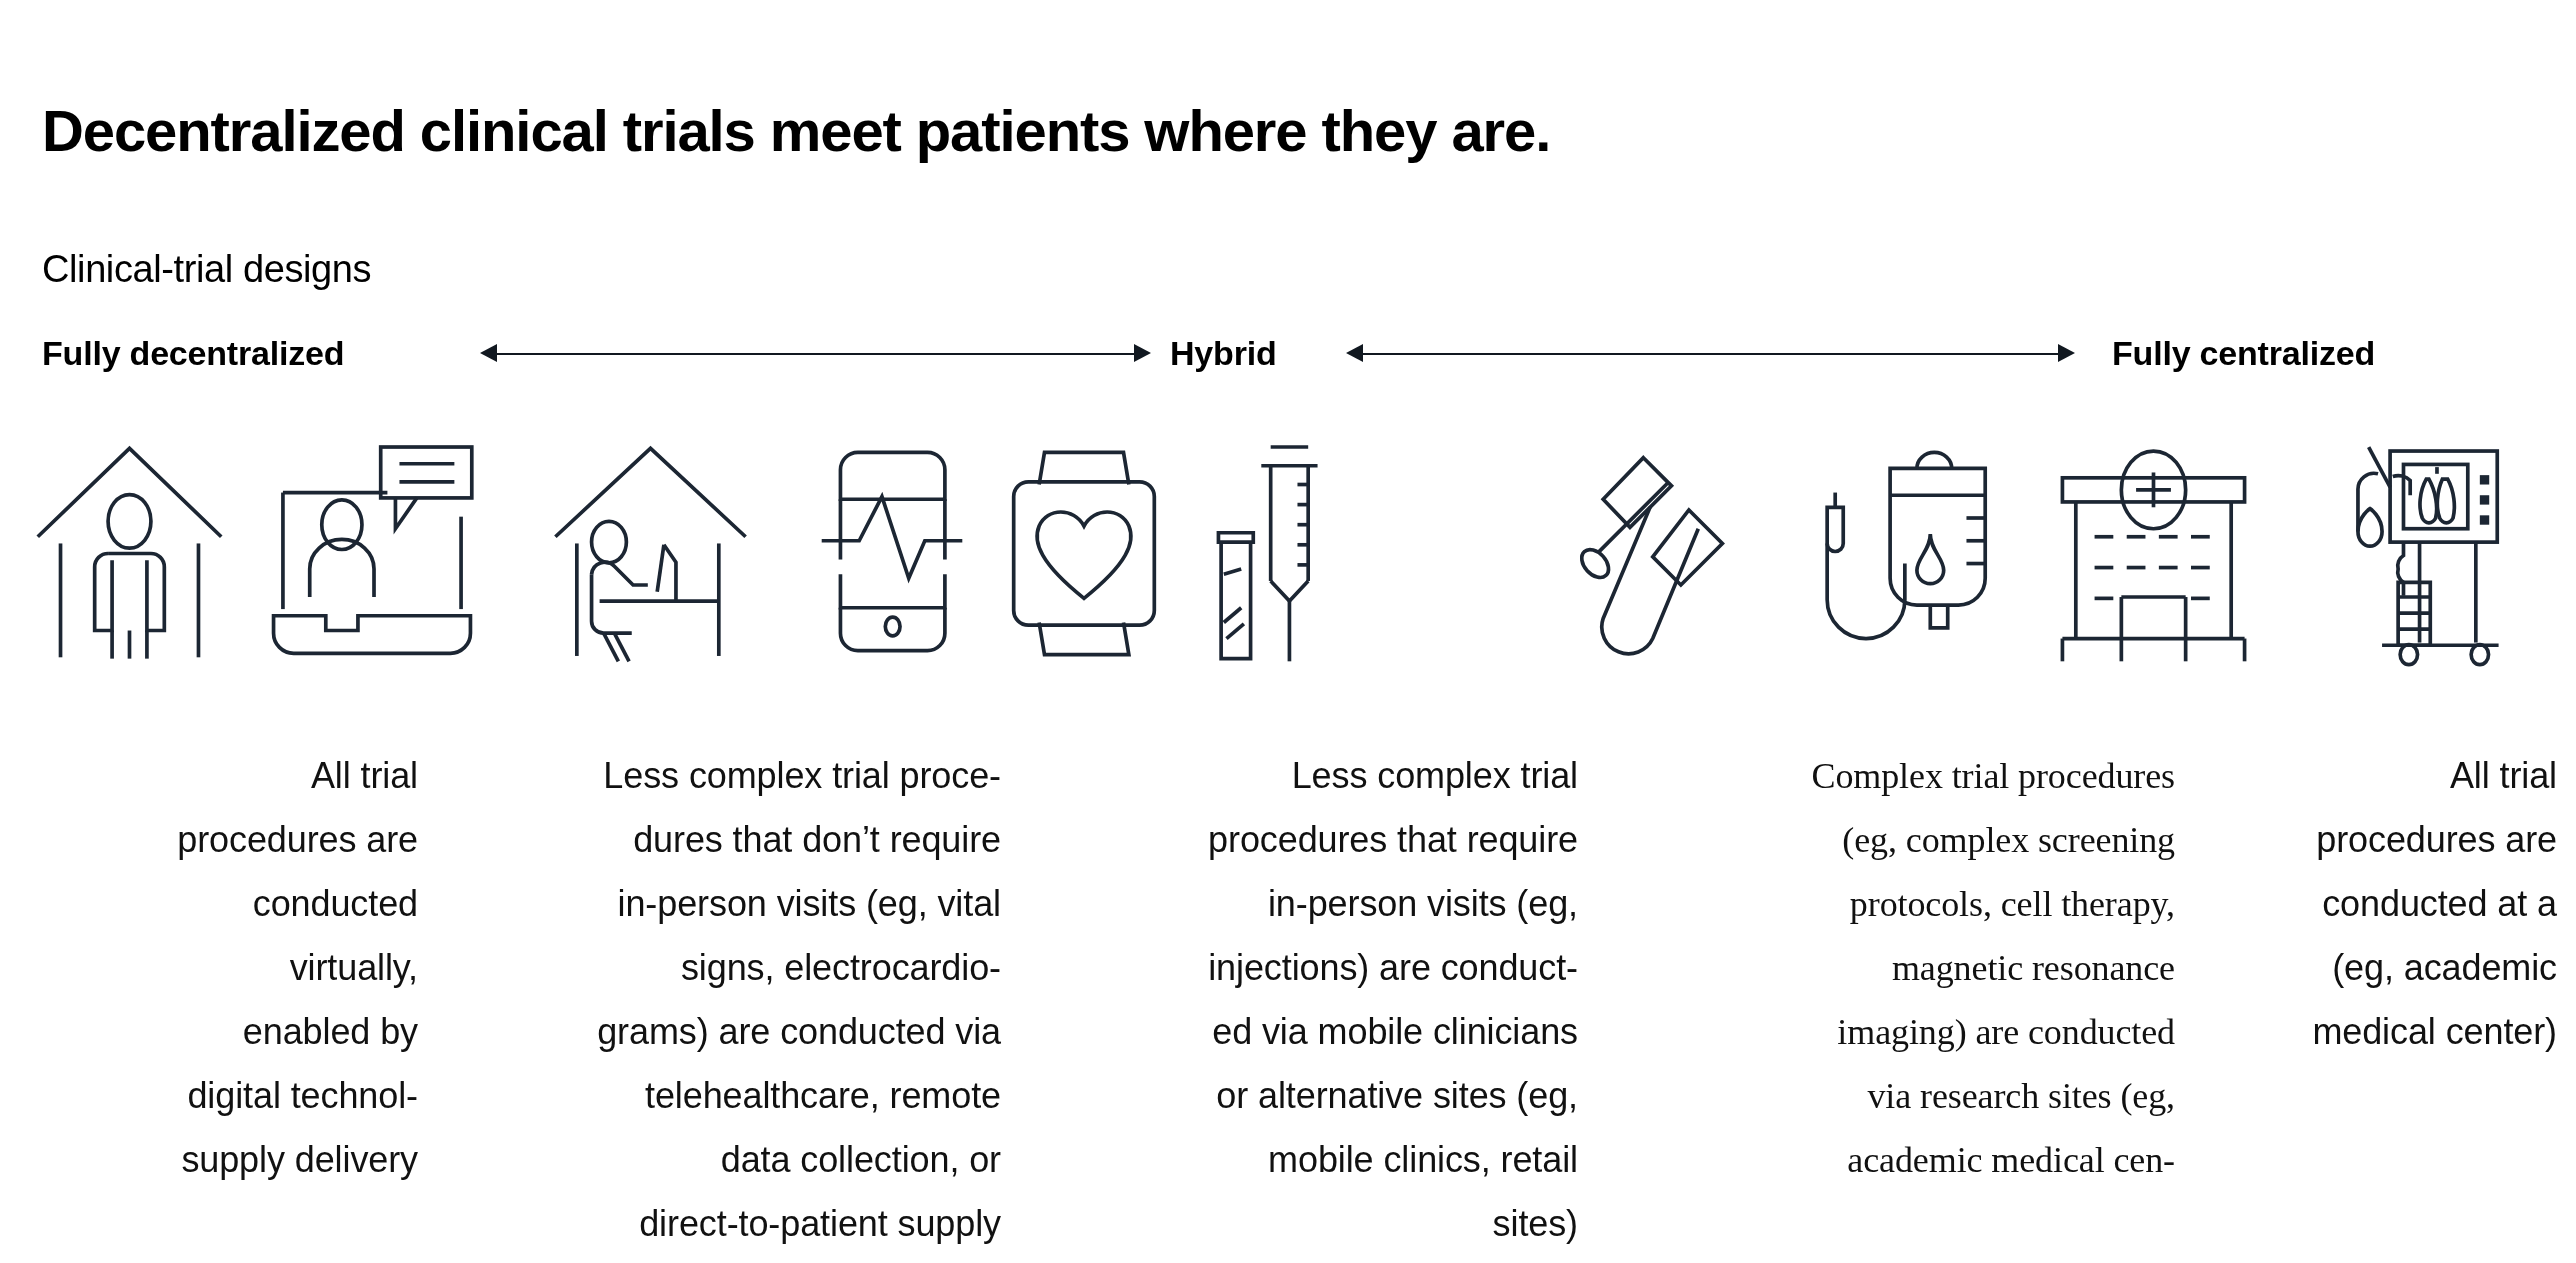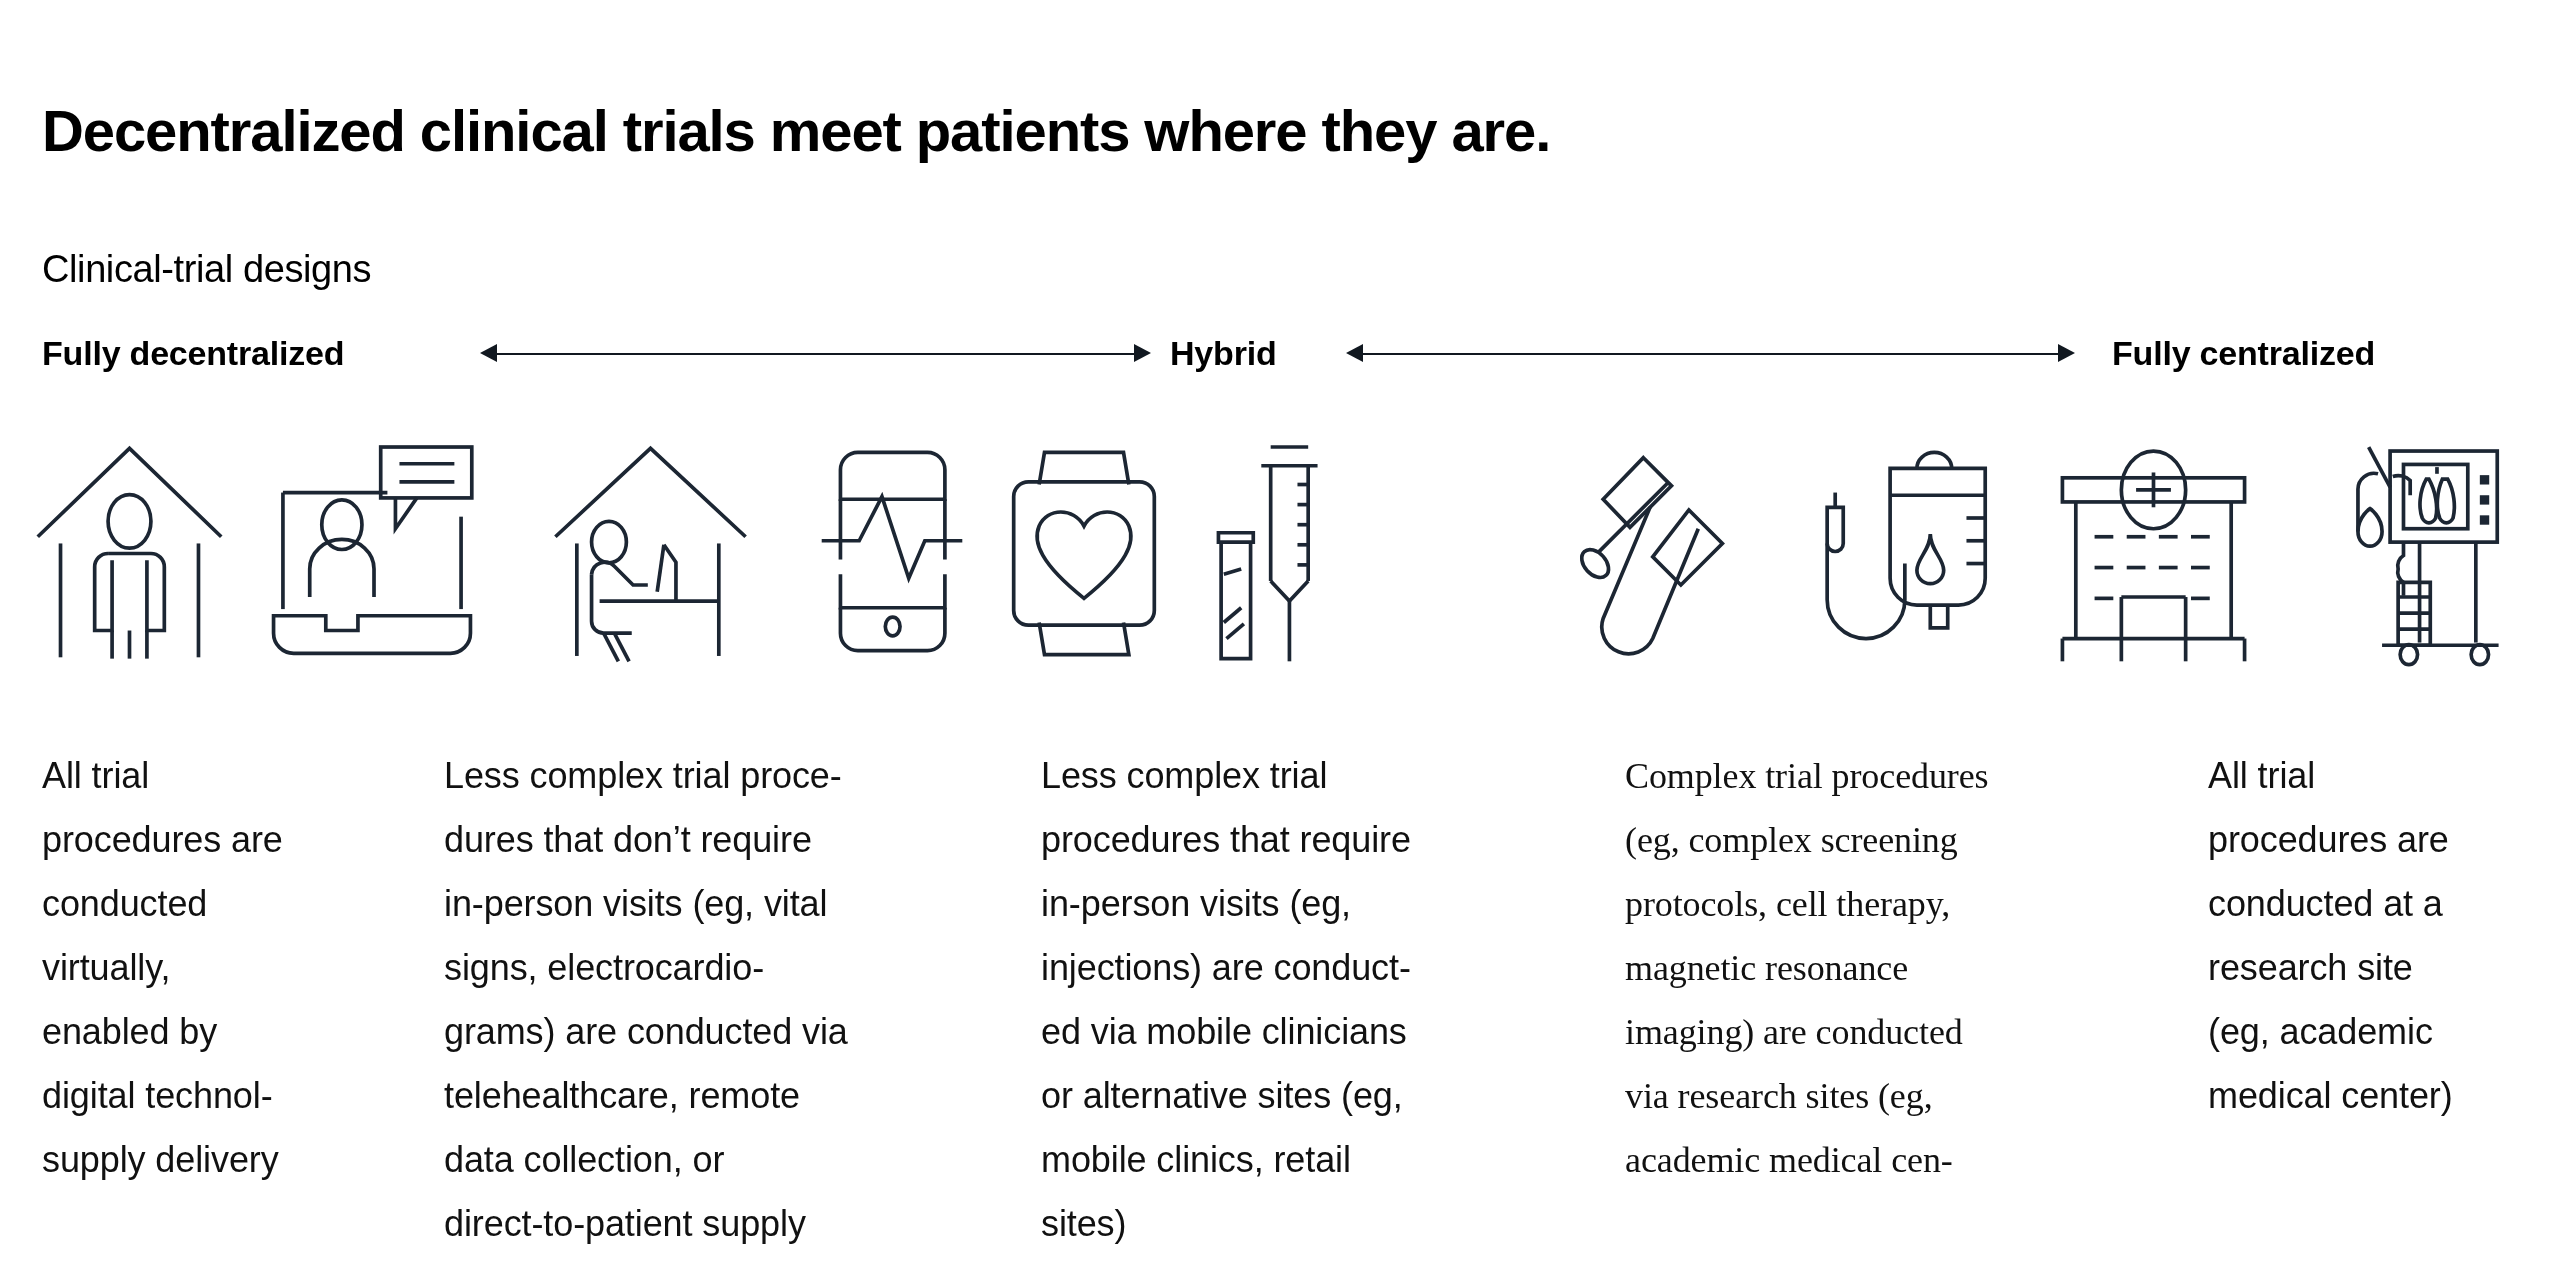--- a/index.html
+++ b/index.html
@@ -132,21 +132,21 @@
   }
   .col {
     position: absolute;
     top: 0;
     font-size: 36px;
     line-height: 64px;
     letter-spacing: -0.1px;
     color: #111111;
     font-weight: 400;
   }
-  .col .ln { display: block; white-space: pre; }
+  .col .ln { display: block; white-space: pre; text-align: right; }
 
   #col-1 { left: 42px;   width: 376px; }
   #col-2 { left: 444px;  width: 557px; }
   #col-3 { left: 1041px; width: 537px; }
   #col-4 { left: 1625px; width: 550px; font-family: Liberation Serif, serif; }
   #col-5 { left: 2208px; width: 349px; }
 </style>
 </head>
 <body>
 
@@ -388,20 +388,19 @@
       <span class="ln">magnetic resonance</span>
       <span class="ln">imaging) are conducted</span>
       <span class="ln">via research sites (eg,</span>
       <span class="ln">academic medical cen-</span>
     </div>
 
     <div class="col" id="col-5">
       <span class="ln">All trial</span>
       <span class="ln">procedures are</span>
       <span class="ln">conducted at a</span>
-      <span class="ln">research site</span>
       <span class="ln">(eg, academic</span>
       <span class="ln">medical center)</span>
     </div>
   </div>
 
 </div>
 
 
 </body></html>

